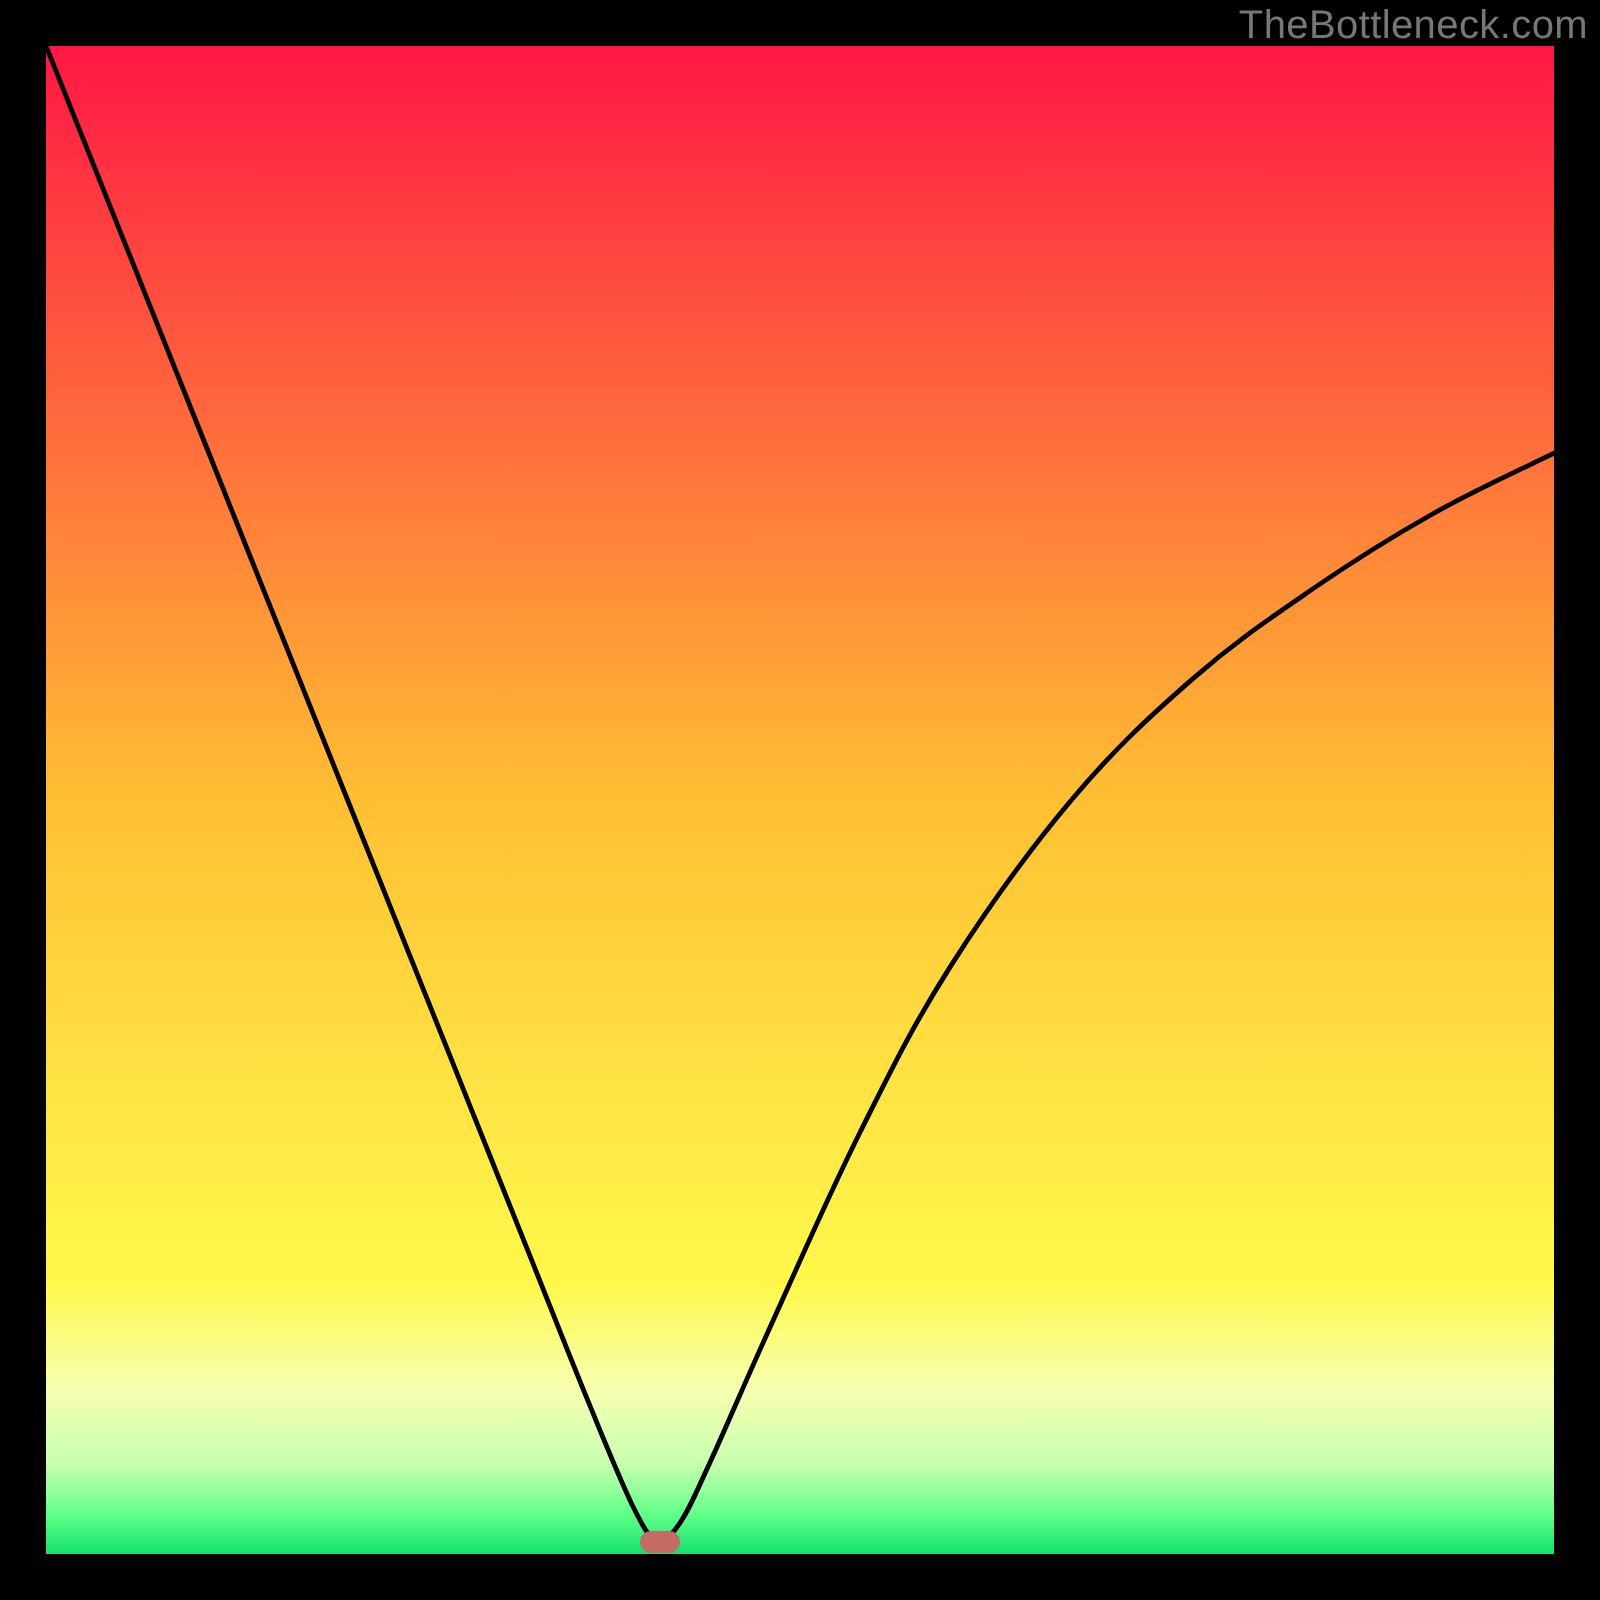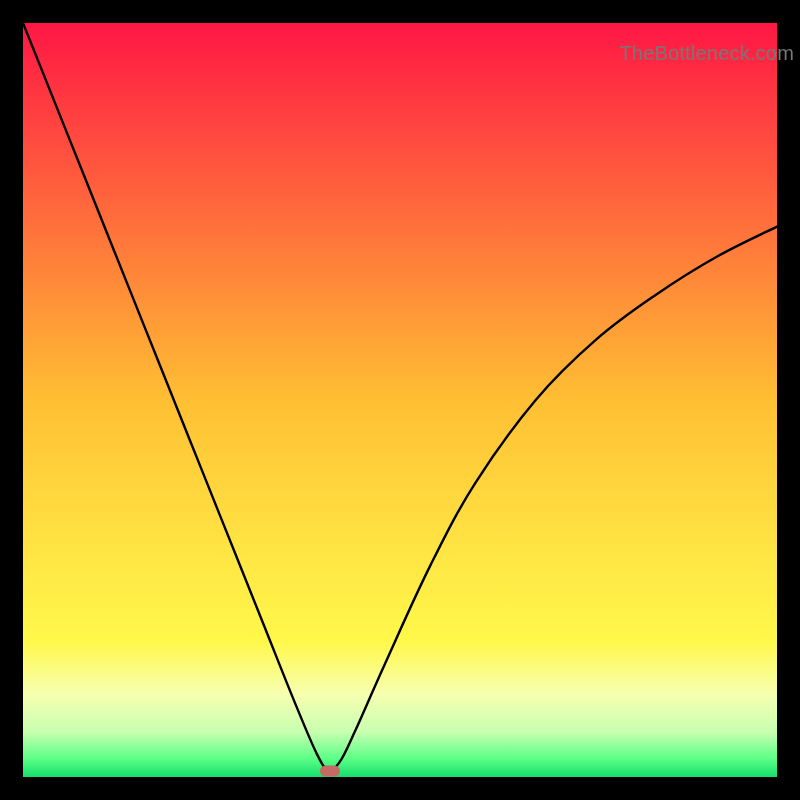--- a/index.html
+++ b/index.html
@@ -26,21 +26,20 @@
   }
   .watermark {
     position: absolute;
     top: 2px;
     right: 6px;
     color: #777;
     font-size: 20px;
     letter-spacing: 0.2px;
     font-weight: 400;
     z-index: 10;
-    margin-top: 40px;
   }
   svg.curve {
     position: absolute;
     inset: 0;
     z-index: 5;
   }
   .marker {
     position: absolute;
     width: 20px;
     height: 11px;

